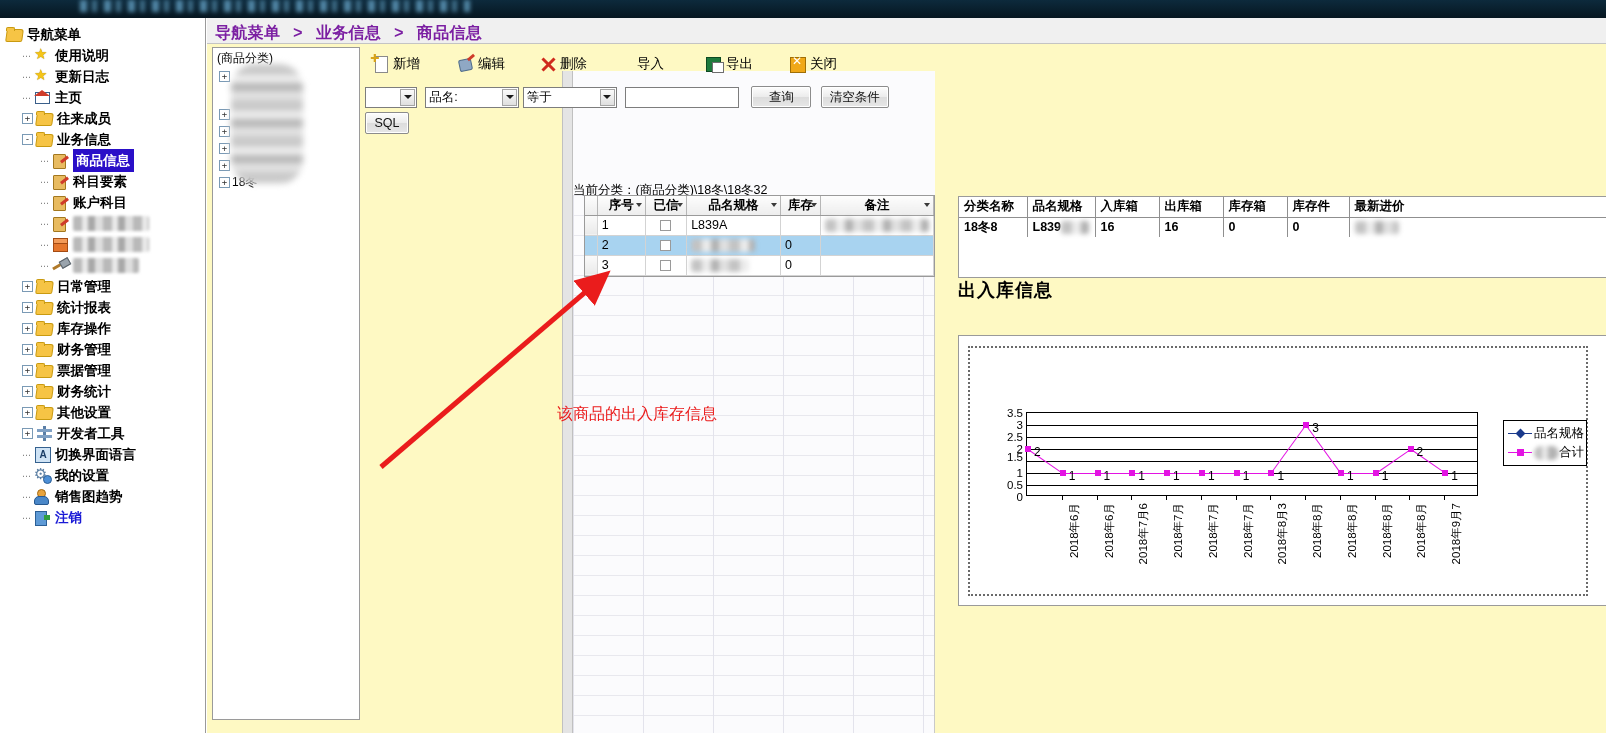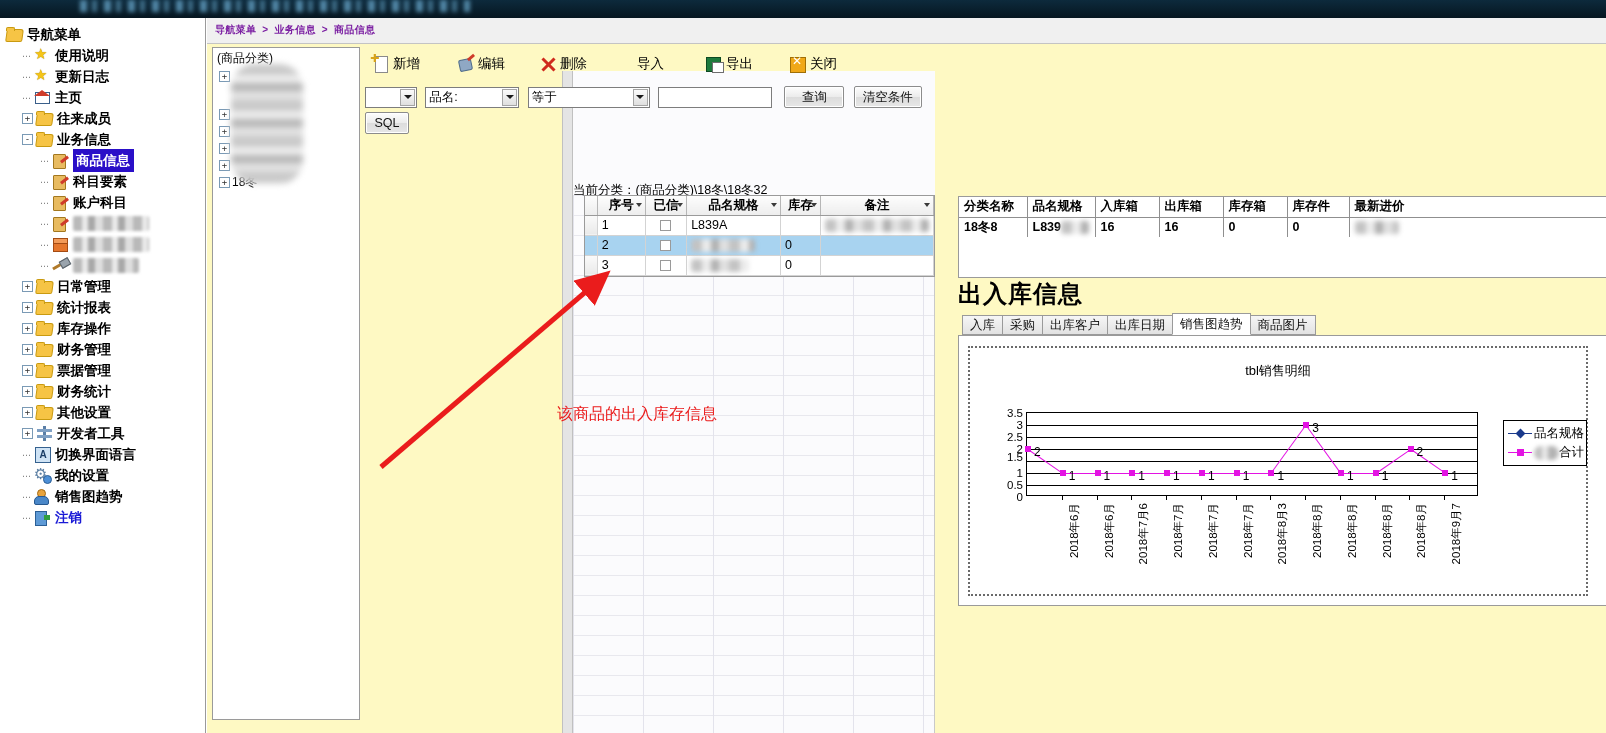--- a/index.html
+++ b/index.html
@@ -161,22 +161,23 @@
     border-radius: 2px;
   }
 
   
   .main {
     position: absolute; left: 207px; top: 18px; right: 0; bottom: 0;
     background: #f0f0f0;
   }
   .breadcrumb {
     position: absolute; left: 8px; top: 5px; height: 18px;
-    font-size: 10px; font-weight: bold; color: #7b1fa2;
+    font-size: 16px; font-weight: bold; color: #7b1fa2;
     letter-spacing: .3px;
+    font-family: Liberation Mono, monospace;
   }
   .breadcrumb .sep { color: #7b1fa2; margin: 0 3px; }
 
   .panel {
     position: absolute; left: 0px; top: 25px; right: 0px; bottom: 0px;
     background: #fef9c3; border-top: 1px solid #c4c4c4;
   }
 
   
   .cat-tree {
@@ -318,21 +319,21 @@
   .detail table { border-collapse: collapse; font-size: 12.5px; }
   .detail th, .detail td {
     border-right: 1px solid #8f8f8f; border-bottom: 1px solid #8f8f8f;
     height: 20px; padding: 0 5px; font-weight: bold; text-align: left; white-space: nowrap;
   }
   .detail th { background: #fff; }
   .detail td { border-bottom: none; }
 
   .section-title {
     position: absolute; left: 751px; top: 234px;
-    font-size: 24px; font-weight: bold; letter-spacing: 1px;
+    font-size: 18px; font-weight: bold; letter-spacing: 1px;
   }
 
   
   .tabs { position: absolute; left: 755px; top: 269px; height: 22px; display: flex; align-items: flex-end; }
   .tab {
     height: 20px; padding: 0 7px; margin-right: -1px;
     background: linear-gradient(to bottom,#f6f6f6,#e2e2e2);
     border: 1px solid #9a9a9a; border-bottom: 1px solid #9a9a9a;
     font-size: 12.5px; display: flex; align-items: center; color: #111;
   }
@@ -597,21 +598,21 @@
 
       <div class="filter-row">
         <span class="fsel" style="width:52px">
           <span></span>
           <span class="arrow-btn"></span>
         </span>
         <span class="fsel" style="width:94px; margin-left:5px">
           <span>品名:</span>
           <span class="arrow-btn"></span>
         </span>
-        <span class="fsel" style="width:122px; margin-left:5px">
+        <span class="fsel" style="width:94px; ">
           <span>等于</span>
           <span class="arrow-btn"></span>
         </span>
         <span class="finput" style="width:114px; margin-left:5px"></span>
         <span class="btn" style="margin-left:9px; min-width:60px">查询</span>
         <span class="btn" style="margin-left:6px; min-width:64px">清空条件</span>
       </div>
 
       <div class="sql-row">
         <span class="btn">SQL</span>
@@ -699,32 +700,23 @@
             <td>
               <span class="blurcell" style="width:44px"></span>
             </td>
           </tr>
         </tbody>
           </table>
       </div>
 
       <div class="section-title">出入库信息</div>
 
-      <div class="tabs" id="tab-strip">
-          <div class="tab">入库</div>
-          <div class="tab">采购</div>
-          <div class="tab">出库客户</div>
-          <div class="tab">出库日期</div>
-          <div class="tab active">销售图趋势</div>
-          <div class="tab">商品图片</div>
-        </div>
 
       <div class="chart-panel">
         <div class="chart-inner">
-          <div class="chart-title">tbl销售明细</div>
           <div class="plot" id="plot">
               <div class="ytick" style="top: 84px;">0</div>
               <div class="gl" style="top: 72px;"></div>
               <div class="ytick" style="top: 72px;">0.5</div>
               <div class="gl" style="top: 60px;"></div>
               <div class="ytick" style="top: 60px;">1</div>
               <div class="gl" style="top: 48px;"></div>
               <div class="ytick" style="top: 44px;">1.5</div>
               <div class="gl" style="top: 36px;"></div>
               <div class="ytick" style="top: 36px;">2</div>

